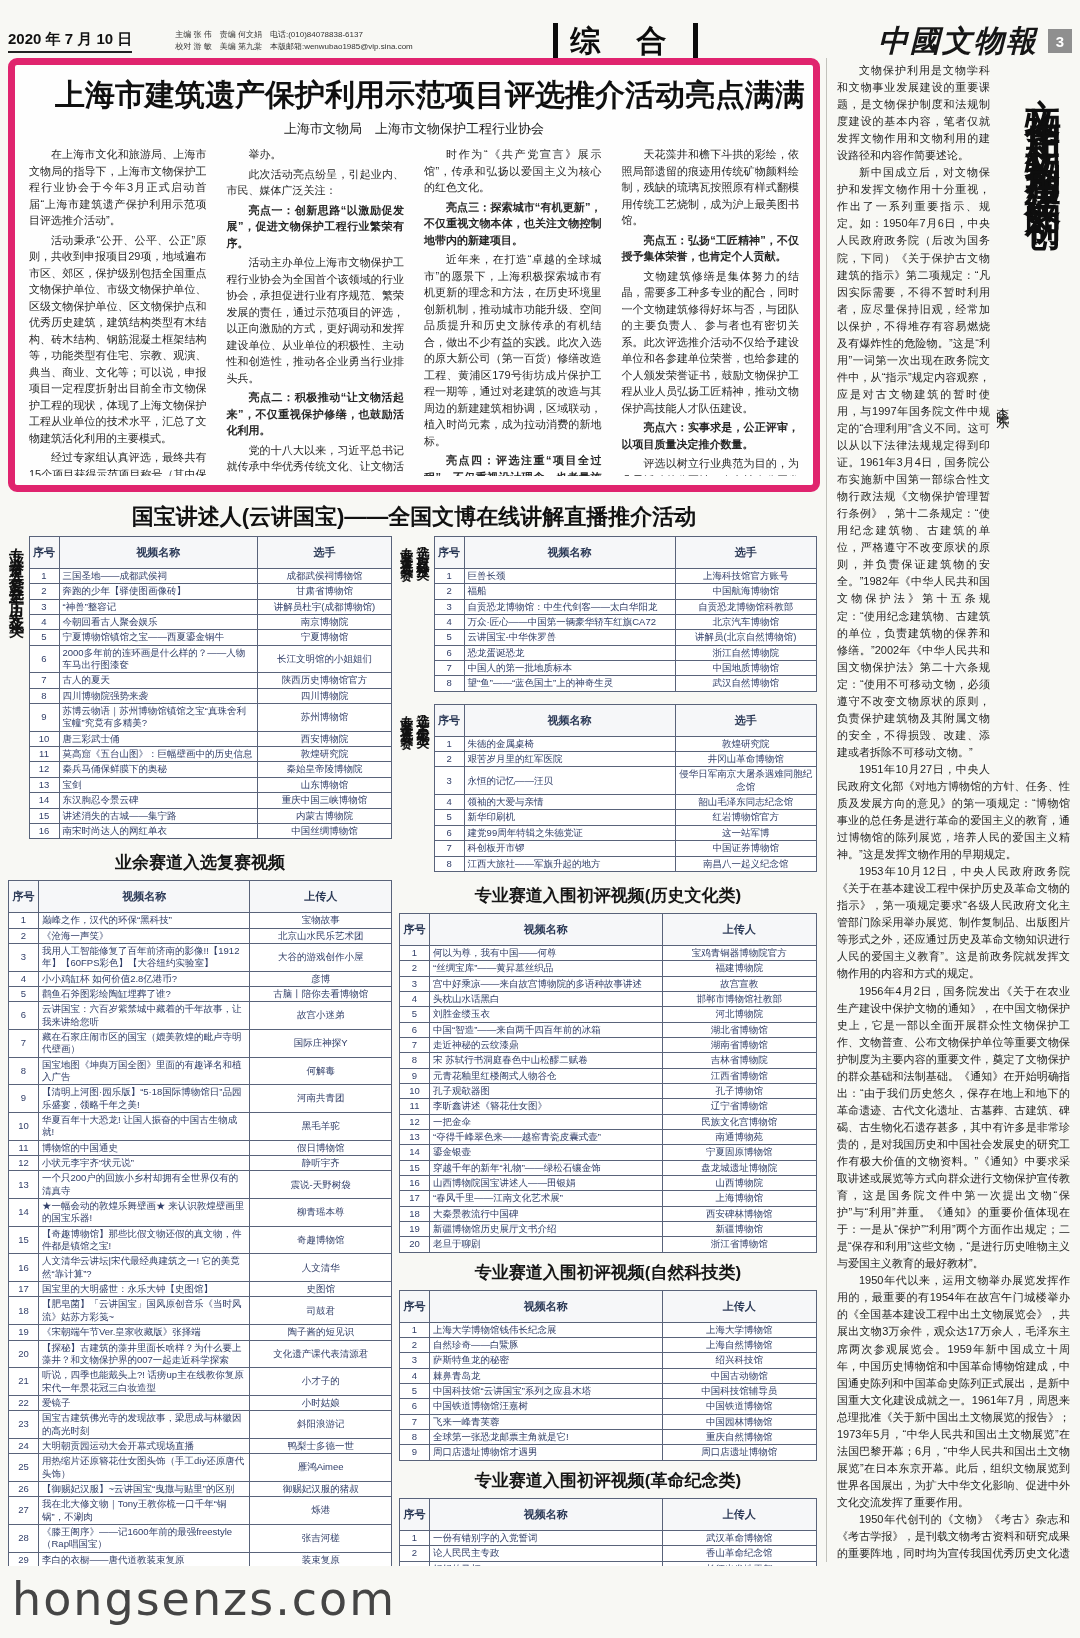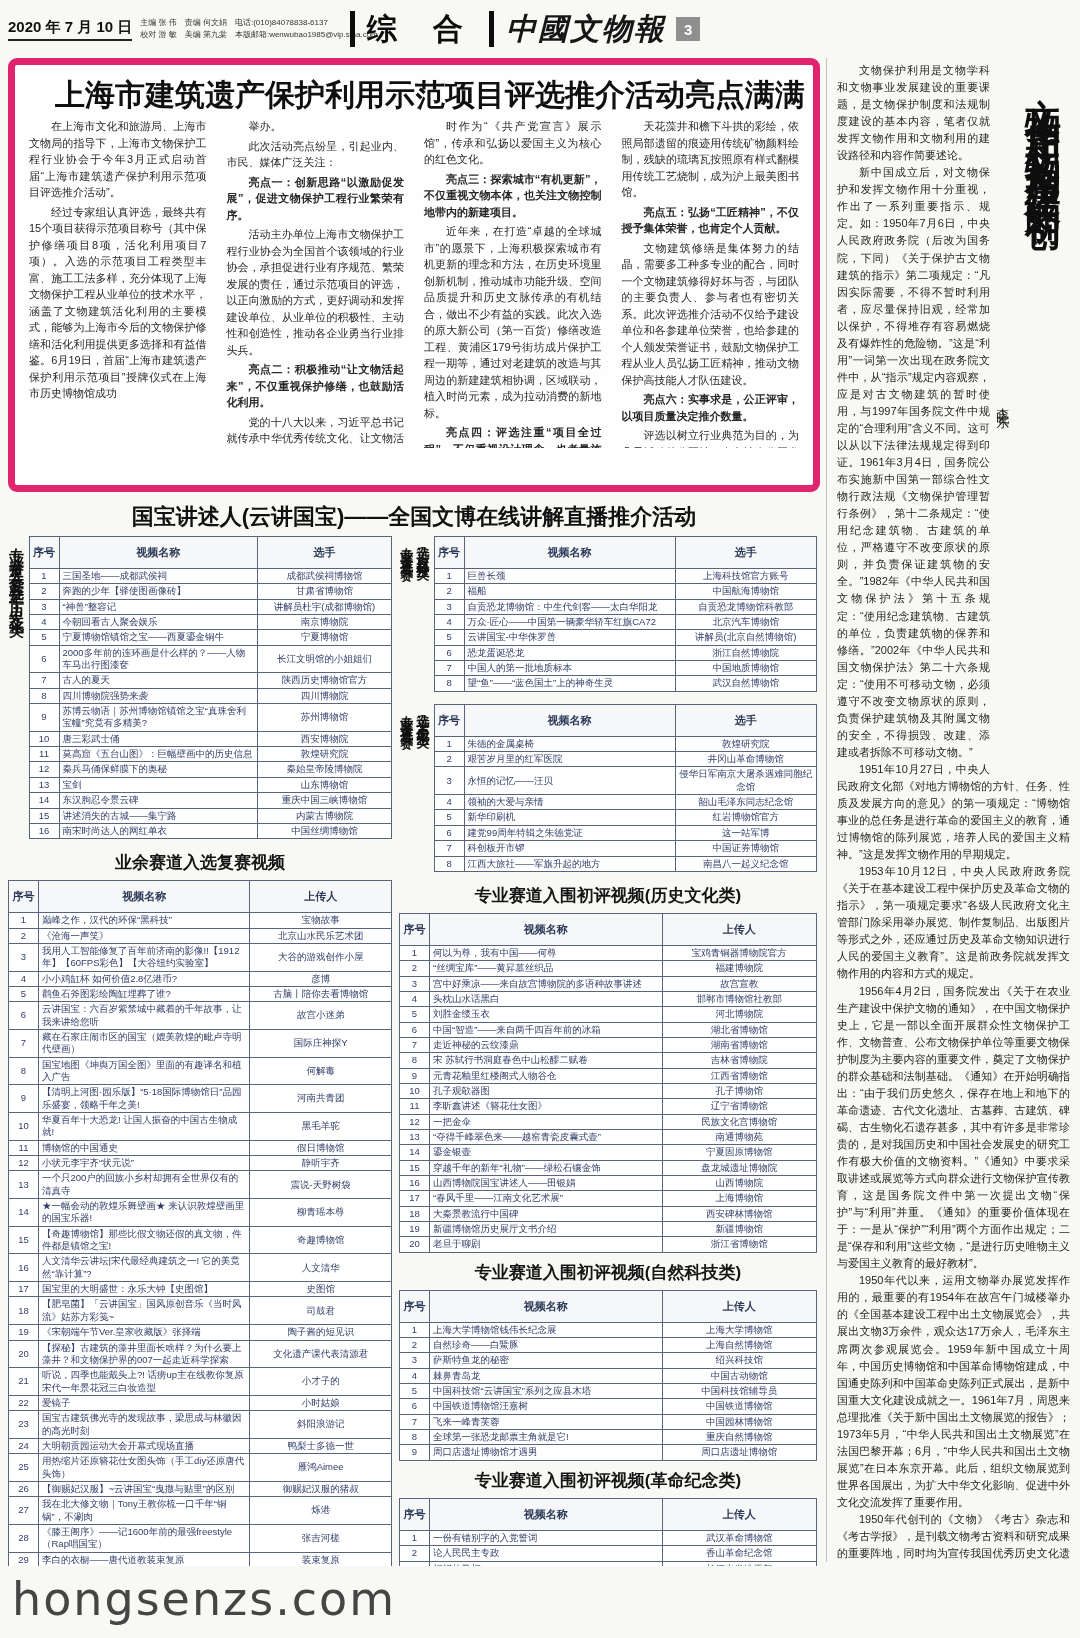--- a/index.html
+++ b/index.html
@@ -1,24 +1,24 @@
 <!DOCTYPE html>
 <html><head>
 <meta charset="utf-8">
 <style>
   * { box-sizing: border-box; }
   body { margin:0; background:#d9dad4; font-family:"Liberation Sans", sans-serif; }
   #page { position:relative; width:1080px; height:1638px; margin:0 auto; background:#f8f8f4; overflow:hidden; }
 
   
-  #header { position:absolute; left:8px; top:2px; width:1064px; height:54px;
-            display:flex; align-items:center; justify-content:flex-start; }
+  #header { position:absolute; left:8px; top:14px; width:1064px; height:54px;
+            display:flex; align-items:center; justify-content:space-between; }
   .hdr-left { display:flex; align-items:center; gap:8px; }
   .hdr-date { font-size:15px; font-weight:bold; color:#111; border-bottom:2px solid #222; padding-bottom:2px; white-space:nowrap; }
-  .hdr-staff { font-size:8px; color:#333; line-height:1.5; }
+  .hdr-staff { font-size:8px; color:#333; line-height:1.5;margin-left:35px; }
   .hdr-center { display:flex; align-items:center; margin-left:-40px; }
   .vbar { width:5px; height:36px; background:#0c0c0c; margin:0 12px; }
   .section-label { font-size:30px; font-weight:900; letter-spacing:14px; color:#0c0c0c; }
   .hdr-right { display:flex; align-items:center; }
   .masthead { font-family:"Liberation Serif", serif; font-size:30px; font-weight:bold; font-style:italic; color:#161616; letter-spacing:2px; }
   .pagenum { display:inline-flex; align-items:center; justify-content:center; width:24px; height:24px;
              background:#8f8f8f; color:#fff; font-size:15px; font-weight:bold; margin-left:10px; }
 
   
   #lead { position:absolute; left:8px; top:58px; width:812px; height:434px;
@@ -87,23 +87,25 @@
       <span class="vbar"></span>
     </div>
     <div class="hdr-right">
       <span class="masthead">中國文物報</span>
       <span class="pagenum">3</span>
     </div>
   </div>
 
   <div id="lead">
     <div class="lead-title">上海市建筑遗产保护利用示范项目评选推介活动亮点满满</div>
+    <div class="lead-byline">上海市文物局　上海市文物保护工程行业协会</div>
     <div class="lead-cols">
       <div class="lead-col">
           <p>在上海市文化和旅游局、上海市文物局的指导下，上海市文物保护工程行业协会于今年3月正式启动首届“上海市建筑遗产保护利用示范项目评选推介活动”。</p>
+          <p>活动秉承“公开、公平、公正”原则，共收到申报项目29项，地域遍布市区、郊区，保护级别包括全国重点文物保护单位、市级文物保护单位、区级文物保护单位、区文物保护点和优秀历史建筑，建筑结构类型有木结构、砖木结构、钢筋混凝土框架结构等，功能类型有住宅、宗教、观演、典当、商业、文化等；可以说，申报项目一定程度折射出目前全市文物保护工程的现状，体现了上海文物保护工程从业单位的技术水平，汇总了文物建筑活化利用的主要模式。</p>
           <p>经过专家组认真评选，最终共有15个项目获得示范项目称号（其中保护修缮项目8项，活化利用项目7项）。入选的示范项目工程类型丰富、施工工法多样，充分体现了上海文物保护工程从业单位的技术水平，涵盖了文物建筑活化利用的主要模式，能够为上海市今后的文物保护修缮和活化利用提供更多选择和有益借鉴。6月19日，首届“上海市建筑遗产保护利用示范项目”授牌仪式在上海市历史博物馆成功</p>
         </div>
       <div class="lead-col">
           <p>举办。</p>
           <p>此次活动亮点纷呈，引起业内、市民、媒体广泛关注：</p>
           <p class="em">亮点一：创新思路“以激励促发展”，促进文物保护工程行业繁荣有序。</p>
           <p>活动主办单位上海市文物保护工程行业协会为全国首个该领域的行业协会，承担促进行业有序规范、繁荣发展的责任，通过示范项目的评选，以正向激励的方式，更好调动和发挥建设单位、从业单位的积极性、主动性和创造性，推动各企业勇当行业排头兵。</p>
           <p class="em">亮点二：积极推动“让文物活起来”，不仅重视保护修缮，也鼓励活化利用。</p>
           <p>党的十八大以来，习近平总书记就传承中华优秀传统文化、让文物活起来作出了一系列重要论述。李克强总理在政府工作报告中强调要加强文化遗产保护利用。此次评选不仅重视文物建筑保护修缮是否做得好，不改变文物原状，同时也关注如何利用文物资源，发挥社会教育功能，向公众开放，满足群众多元化需求。此次入选的陈望道旧居保护修缮工程不仅复原了陈老居住时期的历史原貌，保留了家具等历史原物，同</p>
         </div>

